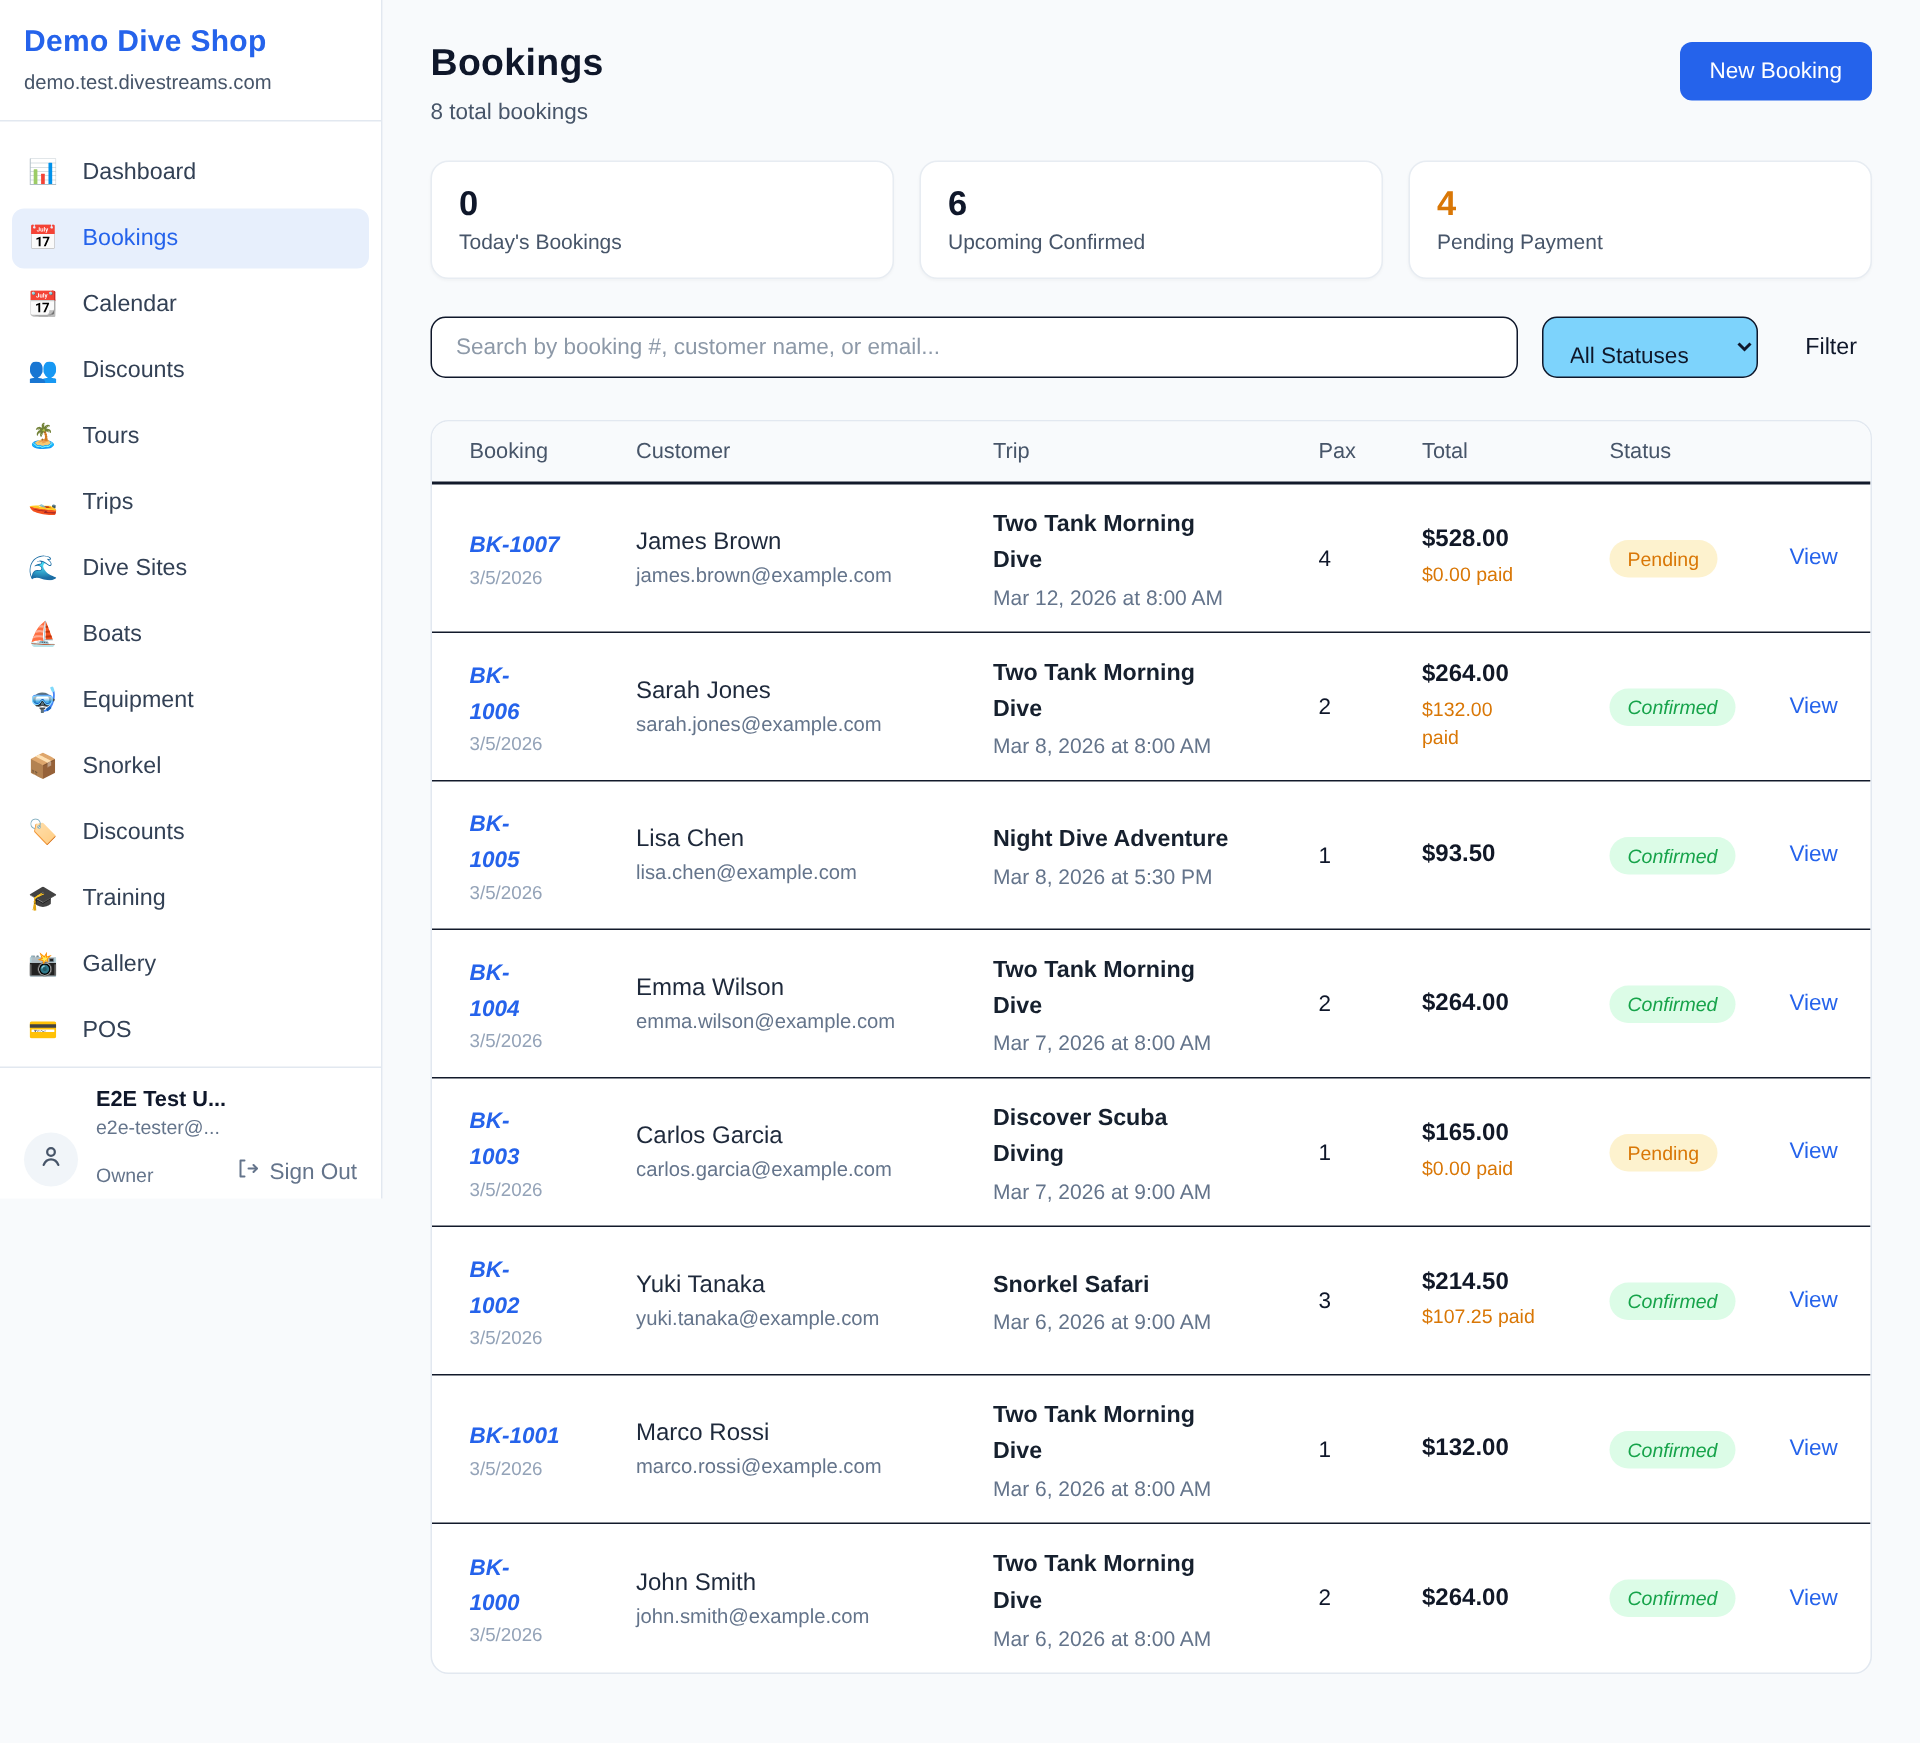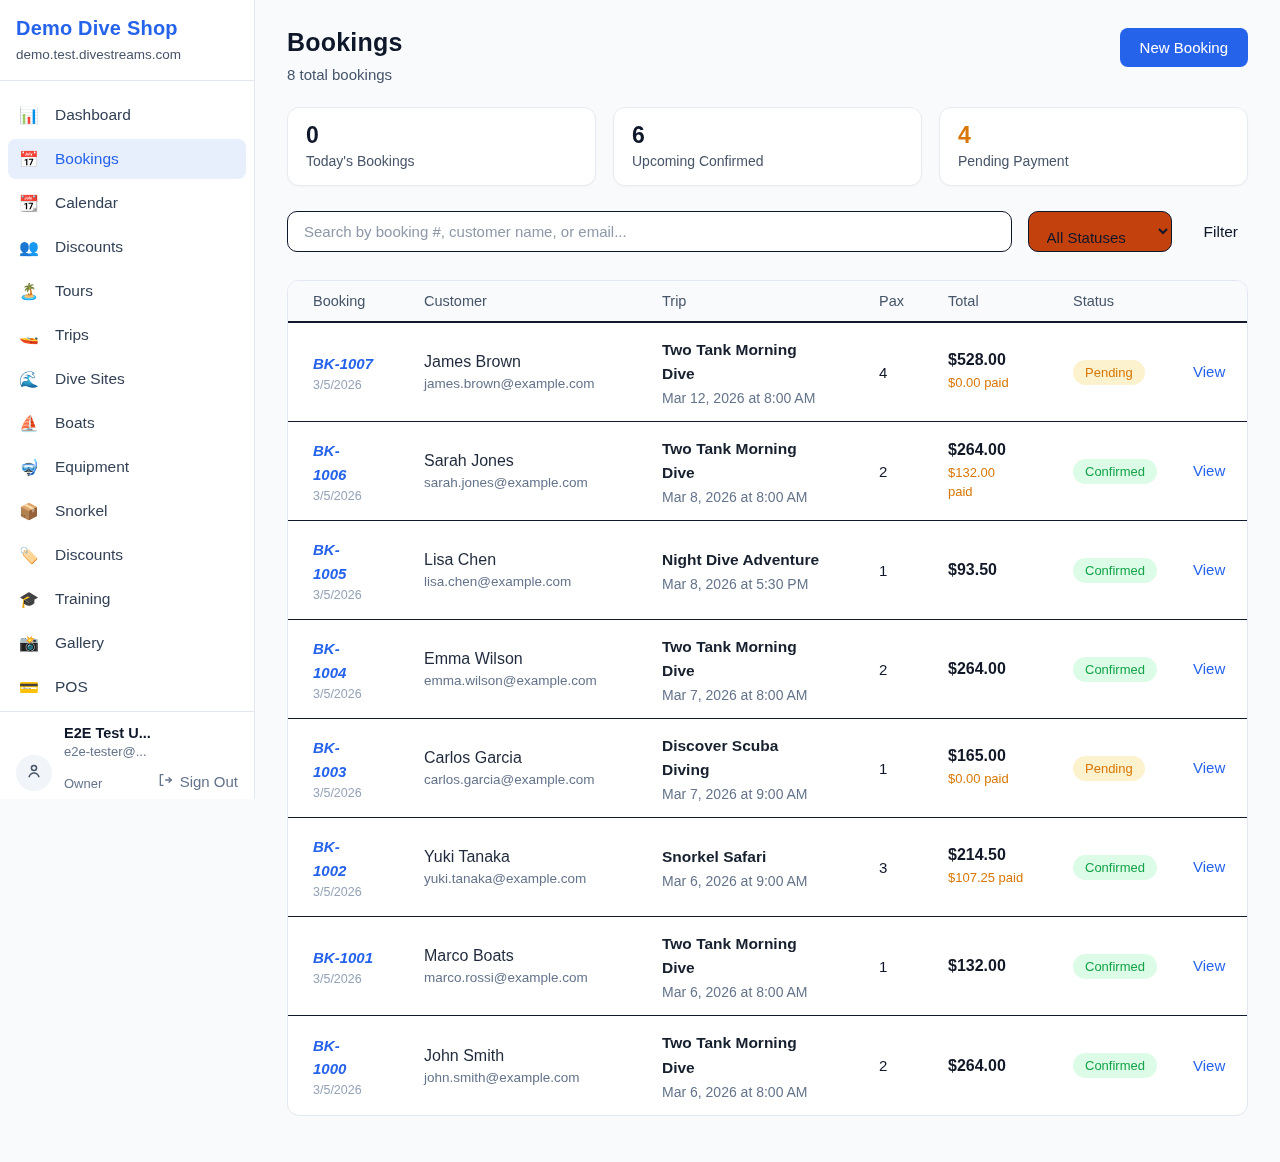--- a/index.html
+++ b/index.html
@@ -63,21 +63,21 @@
 
   .filter-row { display:flex; align-items:center; margin-top:25px; }
   .search-input {
     flex:1 1 auto; height:41px; border:1px solid #0f172a; border-radius:10px;
     padding:0 16px; font-size:15px; color:#0f172a; background:#fff; outline:none;
     font-family:inherit;
   }
   .search-input::placeholder { color:#8d99a8; }
   .status-select {
     margin-left:16px; height:41px; width:144px; border:1px solid #0f172a;
-    border-radius:10px; background:#c2410c; font-size:15px; color:#0f172a;
+    border-radius:10px; background:#7dd3fc; font-size:15px; color:#0f172a;
     padding:12px 8px 0 14px; font-family:inherit; cursor:pointer;
   }
   .filter-btn {
     margin-left:22px; background:none; border:none; font-size:15.5px; color:#0f172a;
     padding:8px 10px; cursor:pointer; font-family:inherit;
   }
 
   
   .table-card {
     margin-top:28px; background:#fff; border:1px solid #e2e8f0; border-radius:12px;
@@ -101,21 +101,21 @@
   .cust-email { color:#64748b; font-size:13.5px; margin-top:5px; }
   .trip-name { color:#16202e; font-size:15.5px; font-weight:600; white-space:pre-line; line-height:1.55; padding-right:18px; }
   .trip-date { color:#64748b; font-size:14px; margin-top:4px; }
   .pax { font-size:15px; color:#0f172a; }
   .total { font-size:16px; font-weight:700; color:#111827; }
   .paid { font-size:13px; color:#d97706; margin-top:4px; white-space:pre-line; line-height:1.5; }
   .badge {
     display:inline-block; font-size:13px; padding:5px 12px; border-radius:999px;
   }
   .badge.pending { background:#fdf2ce; color:#d97706; }
-  .badge.confirmed { background:#dcfce7; color:#16a34a; }
+  .badge.confirmed { background:#dcfce7; color:#16a34a;font-style:italic; }
   .view-link { color:#2563eb; font-size:15px; cursor:pointer; }
 </style>
 </head>
 <body>
 
 <aside class="sidebar">
   <div class="brand-block">
     <div class="brand">Demo Dive Shop</div>
     <div class="brand-domain">demo.test.divestreams.com</div>
   </div>
@@ -430,21 +430,21 @@
         <span class="view-link">View</span>
       </div>
     </div>
 
     <div class="tgrid trow">
       <div>
         <div class="booking-id">BK-1001</div>
         <div class="booking-date">3/5/2026</div>
       </div>
       <div>
-        <div class="cust-name">Marco Boats</div>
+        <div class="cust-name">Marco Rossi</div>
         <div class="cust-email">marco.rossi@example.com</div>
       </div>
       <div>
         <div class="trip-name">Two Tank Morning
 Dive</div>
         <div class="trip-date">Mar 6, 2026 at 8:00 AM</div>
       </div>
       <div class="pax">1</div>
       <div>
         <div class="total">$132.00</div>

